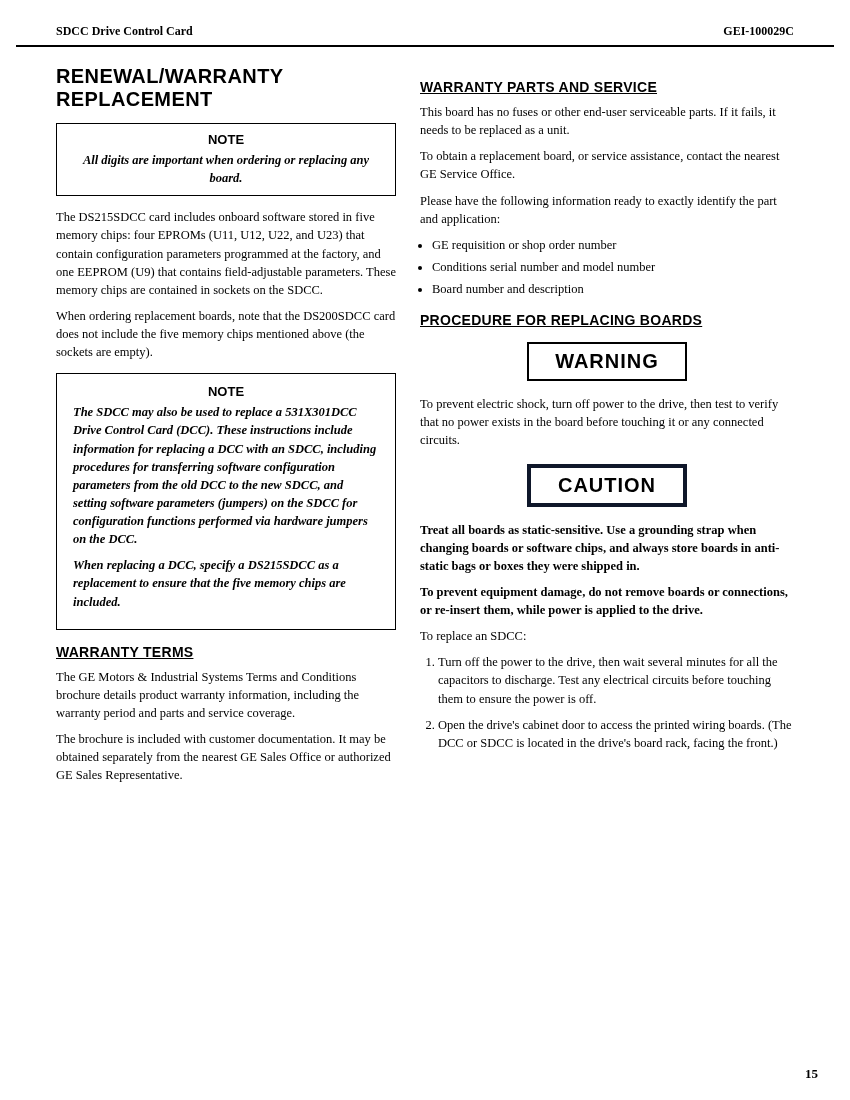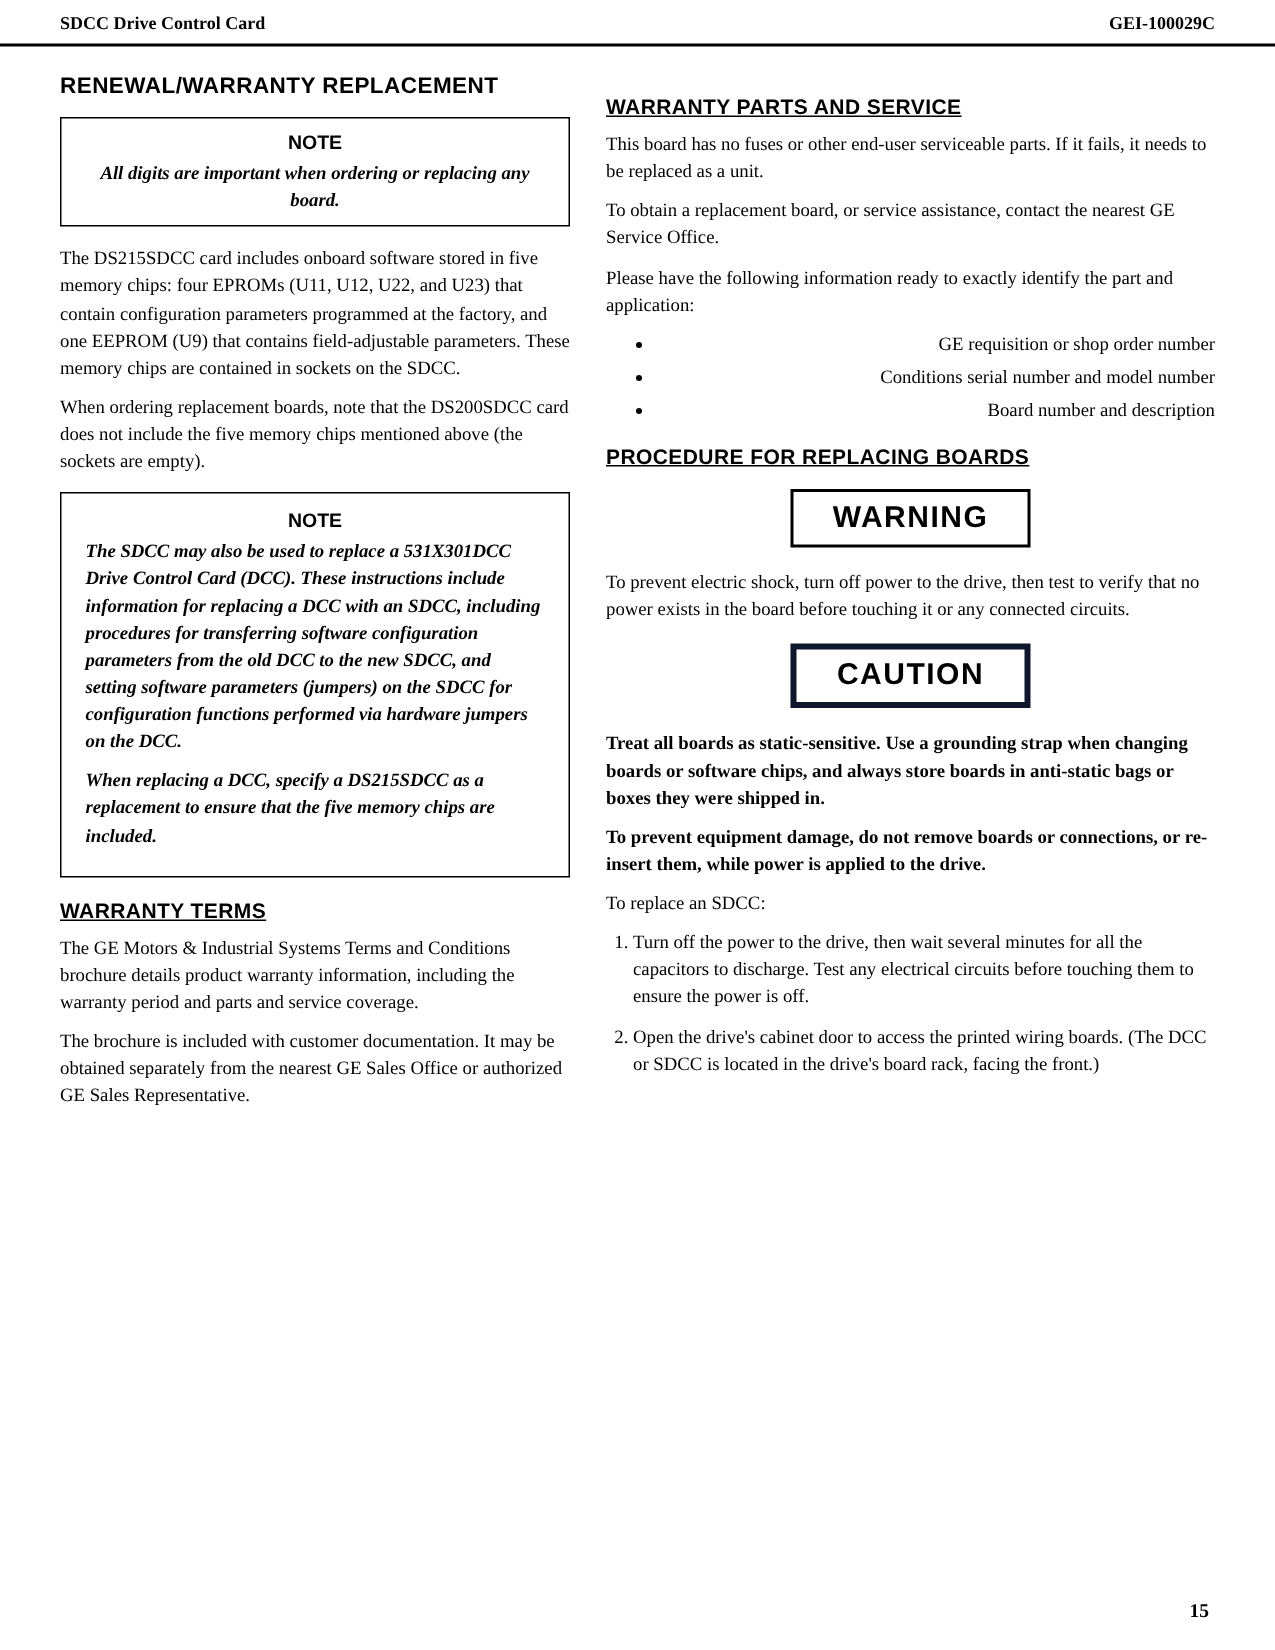--- a/index.html
+++ b/index.html
@@ -7,36 +7,36 @@
       background: #fff;
       font-family: Times New Roman, Times, serif;
       font-size: 13px;
       color: #000;
       width: 850px;
       min-height: 1100px;
     }
     .page {
       width: 850px;
       min-height: 1100px;
-      padding: 0;
+      padding: 16px;
       position: relative;
     }
     .header {
       display: flex;
       justify-content: space-between;
       align-items: center;
       padding: 8px 40px 6px 40px;
       border-bottom: 2px solid #000;
       font-size: 12px;
       font-weight: bold;
     }
     .footer {
       position: absolute;
       bottom: 18px;
-      right: 44px;
+      right: 32px;
       font-size: 13px;
       font-weight: bold;
     }
     .content {
       display: flex;
       padding: 18px 40px 0 40px;
       gap: 24px;
     }
     .left-col {
       width: 340px;
@@ -48,21 +48,21 @@
     .section-title {
       font-size: 14px;
       font-weight: bold;
       text-decoration: underline;
       margin-bottom: 8px;
       margin-top: 14px;
       font-family: Arial, sans-serif;
       letter-spacing: 0.02em;
     }
     .section-title.main {
-      font-size: 15px;
+      font-size: 20px;
       text-decoration: none;
       margin-top: 0;
     }
     p {
       margin-bottom: 8px;
       line-height: 1.45;
       font-size: 12.5px;
     }
     .note-box {
       border: 1px solid #000;
@@ -114,22 +114,21 @@
       padding: 6px 10px;
       margin: 14px auto;
       text-align: center;
       width: 160px;
       font-family: Arial, sans-serif;
       font-size: 20px;
       font-weight: bold;
       letter-spacing: 1px;
     }
     .bullet-list {
-      margin: 8px 0 8px 34px;
-      text-align: right;
+      margin: 8px 0 8px 12px;
     }
     .bullet-list li {
       list-style-type: disc;
       margin-bottom: 4px;
       font-size: 12.5px;
       line-height: 1.45;
     }
     .numbered-list {
       margin: 8px 0 8px 18px;
     }

